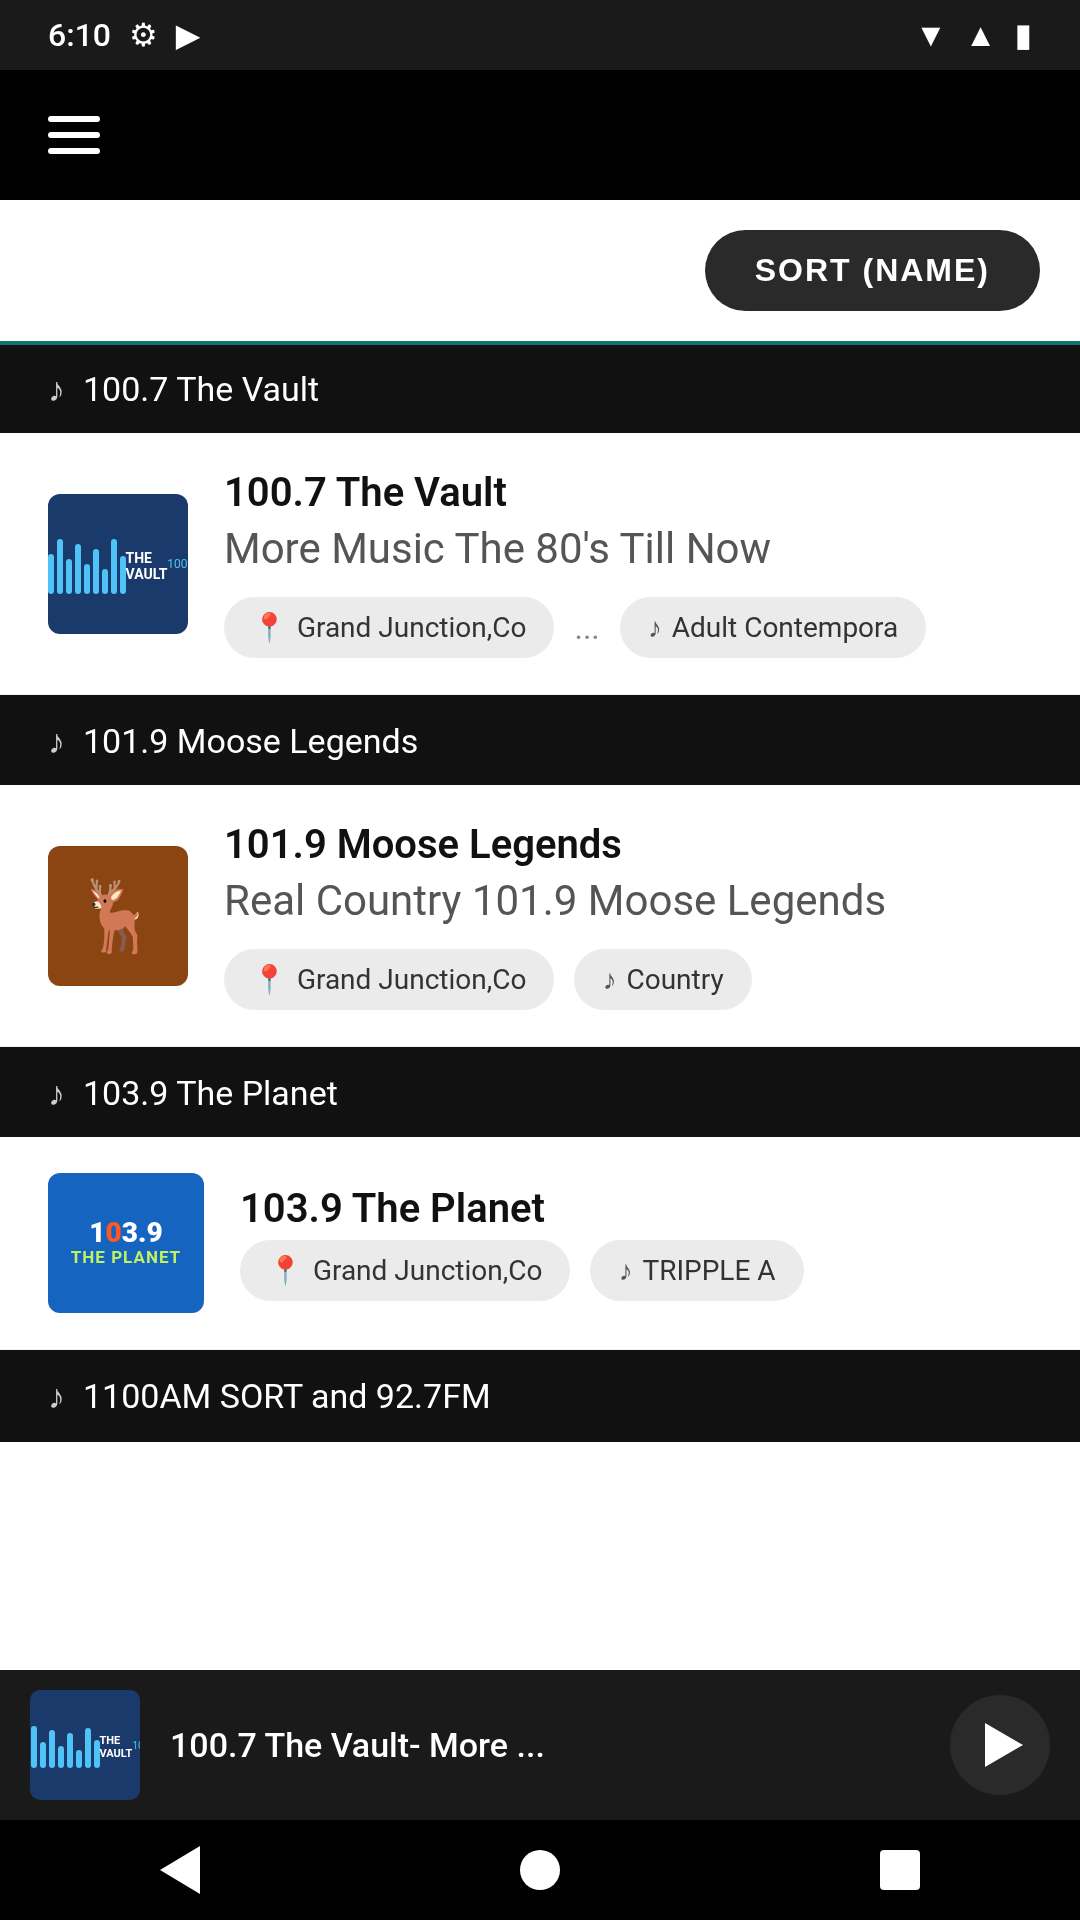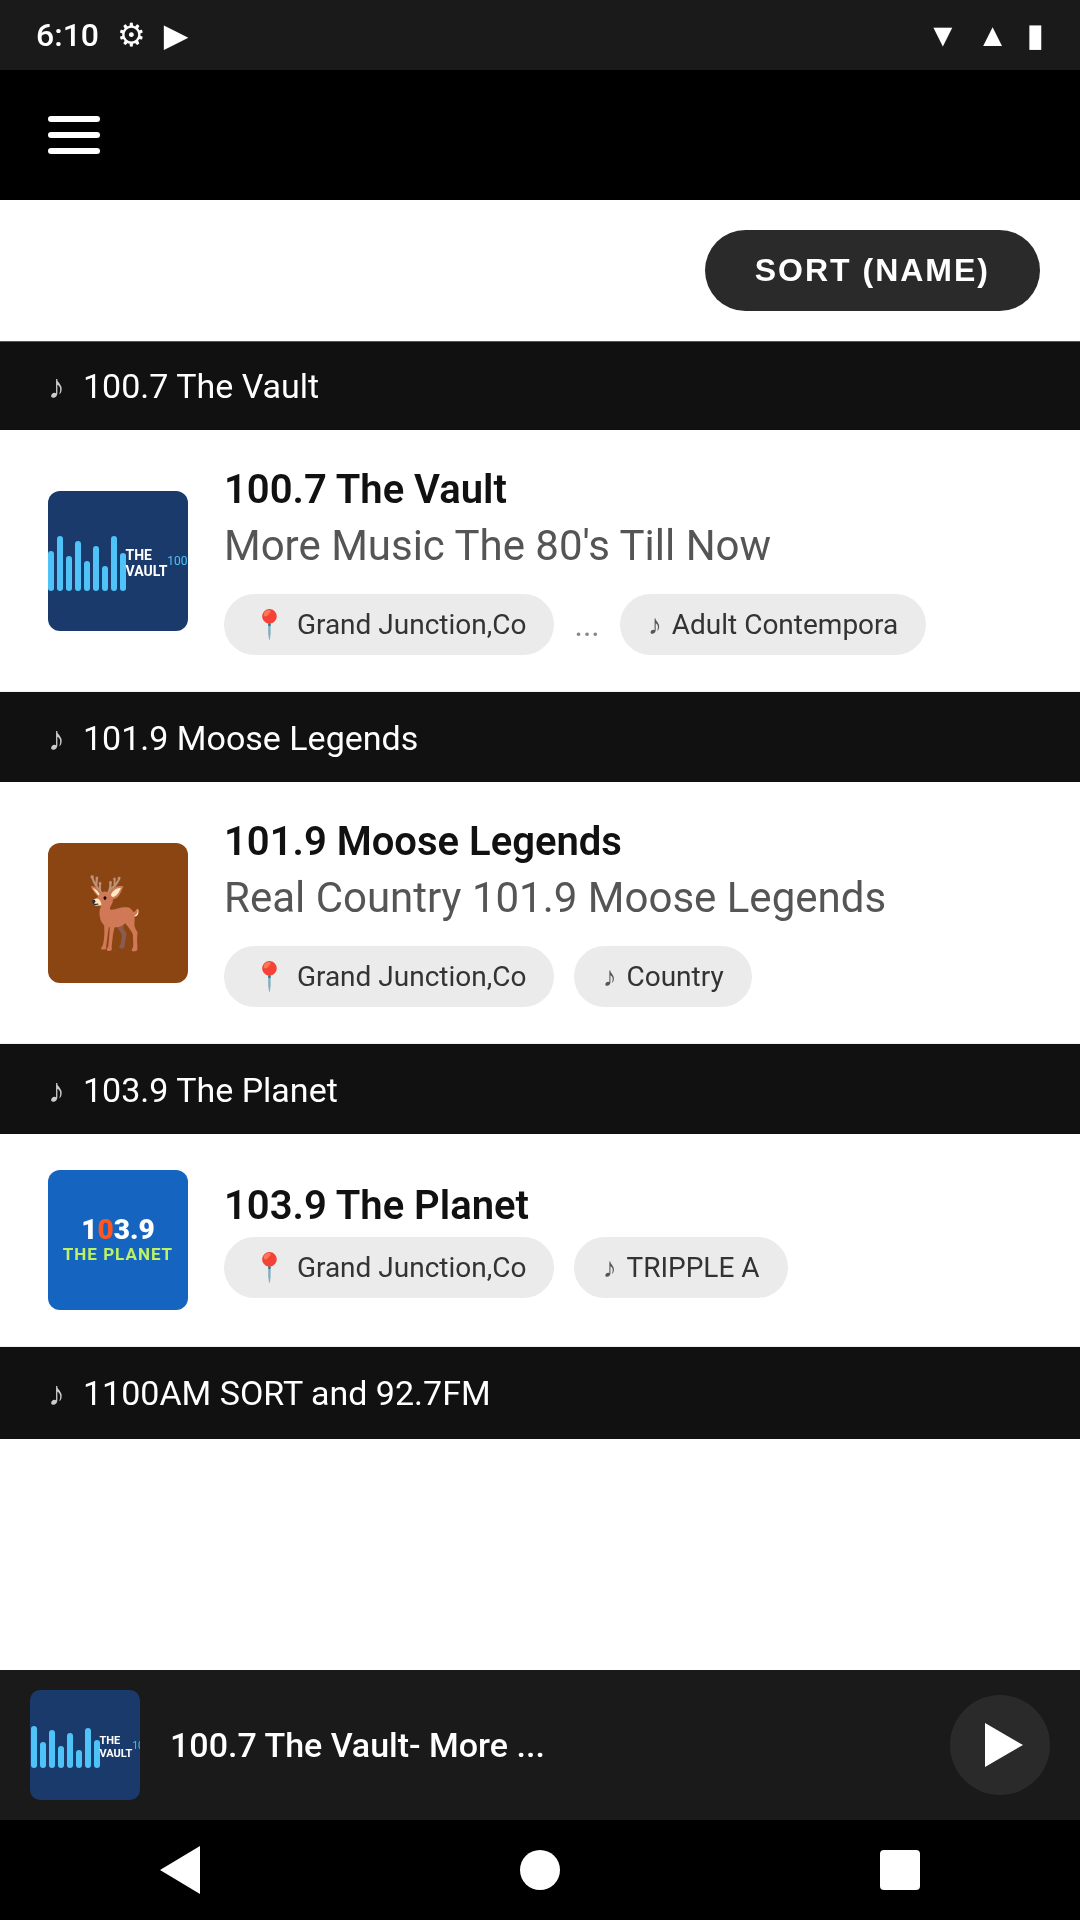--- a/index.html
+++ b/index.html
@@ -12,21 +12,21 @@
       overflow-x: hidden;
     }
 
     
     .status-bar {
       background: #1a1a1a;
       color: #fff;
       display: flex;
       align-items: center;
       justify-content: space-between;
-      padding: 0 36px;
+      padding: 0 48px;
       height: 70px;
       font-size: 32px;
       font-weight: 500;
     }
     .status-left { display: flex; align-items: center; gap: 18px; }
     .status-right { display: flex; align-items: center; gap: 18px; }
 
     
     .header {
       background: #000;
@@ -56,21 +56,21 @@
       border-radius: 3px;
     }
 
     
     .sort-bar {
       background: #fff;
       display: flex;
       justify-content: flex-end;
       align-items: center;
       padding: 30px 40px;
-      border-bottom: 1px solid #0f766e;
+      border-bottom: 4px solid #0f766e;
     }
     .sort-button {
       background: #2a2a2a;
       color: #fff;
       border: none;
       border-radius: 50px;
       padding: 22px 50px;
       font-size: 32px;
       font-weight: 700;
       letter-spacing: 2px;
@@ -187,21 +187,21 @@
       height: 140px;
       border-radius: 12px;
       display: flex;
       align-items: center;
       justify-content: center;
       font-size: 70px;
     }
 
     .planet-logo {
       background: #1565C0;
-      width: 140px;
+      width: 156px;
       height: 140px;
       border-radius: 12px;
       display: flex;
       flex-direction: column;
       align-items: center;
       justify-content: center;
     }
     .planet-logo .freq {
       color: #fff;
       font-size: 28px;

